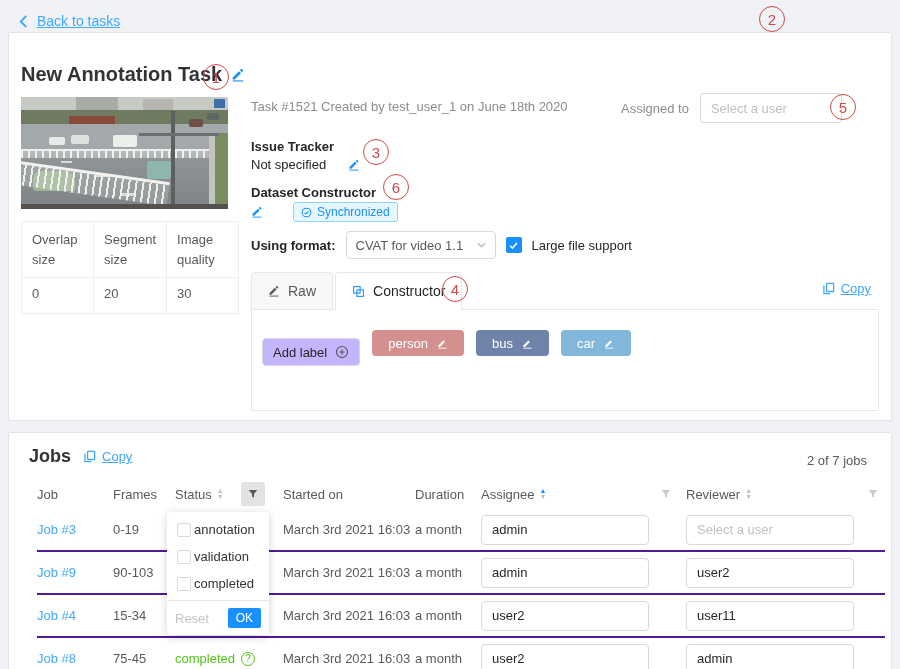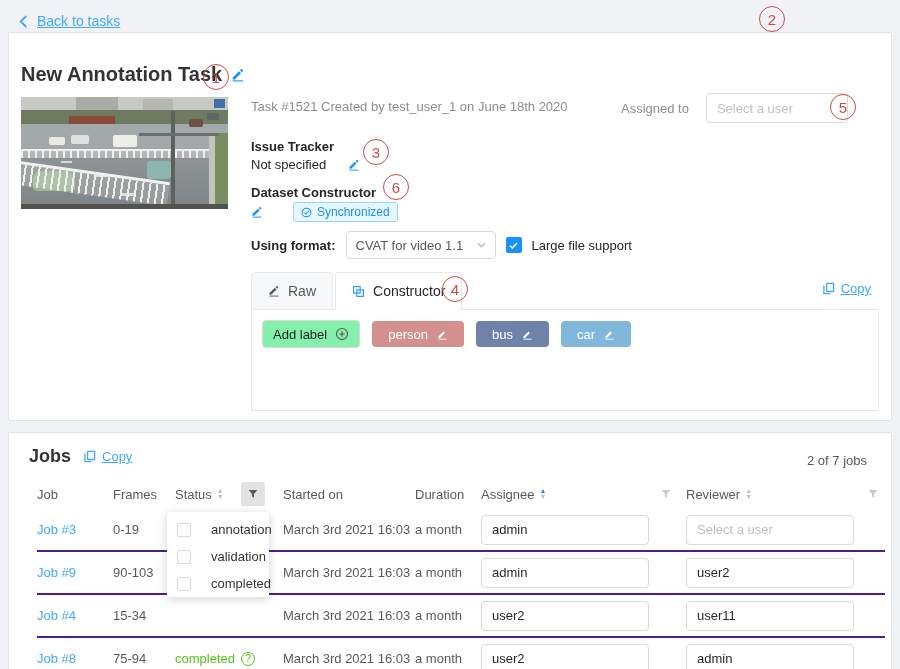--- a/index.html
+++ b/index.html
@@ -34,21 +34,21 @@
   .thumb div { position:absolute; }
 
   
   .params { left:12px; top:188px; border-collapse:collapse; }
   .params td { border:1px solid #eceef0; color:#595959; font-size:13px; padding:8px 10px; vertical-align:top; }
   .params .ph { width:72px; height:52px; line-height:1.5; }
   .params .pv { height:36px; }
 
   
   .meta-text { left:242px; top:66px; color:#8c8c8c; font-size:13px; }
-  .assigned { left:612px; top:60px; display:flex; align-items:center; gap:17px; }
+  .assigned { left:612px; top:60px; display:flex; align-items:center; gap:11px; }
   .assigned-label { color:#8c8c8c; font-size:13px; }
   .ipt { height:30px; border:1px solid #d9d9d9; border-radius:4px; padding:0 10px; font-size:13px;
          font-family:inherit; color:#262626; background:#fff; outline:none; }
   .ipt::placeholder { color:#bfbfbf; }
   .sec-label { font-weight:700; color:#262626; font-size:13px; }
   .row-flex { display:flex; align-items:center; gap:22px; }
   .sync-tag { display:inline-flex; align-items:center; gap:5px; background:#e6f7ff; border:1px solid #91d5ff;
               color:#1890ff; border-radius:3px; padding:2px 7px; font-size:12px; margin-left:8px; }
   .fmt-select { width:150px; height:28px; border:1px solid #d9d9d9; border-radius:4px; background:#fff;
                 display:flex; align-items:center; justify-content:space-between; padding:0 9px; color:#595959; }
@@ -56,22 +56,22 @@
 
   
   .labels-panel { left:242px; top:238px; width:628px; height:140px; position:absolute; }
   .tabbar { position:relative; display:flex; align-items:flex-end; height:39px; border-bottom:1px solid #e8e8e8; }
   .tab { display:flex; align-items:center; gap:8px; height:38px; padding:0 16px; margin-right:2px; margin-bottom:-1px;
          border:1px solid #e8e8e8; border-radius:4px 4px 0 0; background:#f7f8f9; font-size:14px; color:#595959; }
   .tab.active { background:#fff; border-bottom:1px solid #fff; color:#262626; }
   .copy-link { position:absolute; right:8px; top:10px; display:flex; align-items:center; gap:6px; font-size:13px; color:#40a9ff; }
   .panel-body { background:#fff; border:1px solid #e8e8e8; border-top:none; height:101px; padding:10px; }
   .chips-row { display:flex; align-items:center; gap:12px; }
-  .add-label-btn { height:28px; background:#86efac; border:1px solid #d9d9d9; border-radius:4px; padding:0 10px;
-                   display:flex; align-items:center; gap:8px; font-size:13px; color:#262626; font-family:inherit; }
+  .add-label-btn { height:28px; background:#c4b5fd; border:1px solid #d9d9d9; border-radius:4px; padding:0 10px;
+                   display:flex; align-items:center; gap:8px; font-size:13px; color:#262626; font-family:inherit;margin-top:18px; }
   .chip { height:26px; border-radius:4px; padding:0 16px; display:inline-flex; align-items:center; gap:9px;
           color:#fff; font-size:13px; }
   .chip .pencil { color:#fff; }
 
   
   .jobs-card { left:8px; top:432px; width:884px; height:260px; }
   .jobs-head { left:20px; top:13px; display:flex; align-items:center; gap:12px; }
   .jobs-title { font-size:18px; font-weight:700; color:#333; }
   .jobs-count { right:24px; top:20px; font-size:13px; color:#595959; }
   .jgrid { position:absolute; left:28px; width:848px; display:grid;
@@ -87,21 +87,21 @@
           justify-content:center; color:#595959; margin-left:auto; margin-right:18px; }
   .ml-auto { margin-left:auto; }
   .status-done { color:#52c41a; display:flex; align-items:center; gap:6px; }
   .qicon { width:14px; height:14px; border:1.2px solid #52c41a; border-radius:50%; color:#52c41a; font-size:10px;
            display:inline-flex; align-items:center; justify-content:center; }
   .cell-input { width:168px; }
 
   
   .fdrop { position:absolute; left:167px; top:512px; width:102px; background:#fff; border-radius:3px;
            box-shadow:0 2px 10px rgba(0,0,0,0.18); z-index:20; padding-top:4px; }
-  .f-item { display:flex; align-items:center; gap:20px; padding:6px 10px; font-size:13px; color:#333; }
+  .f-item { display:flex; align-items:center; gap:3px; padding:6px 10px; font-size:13px; color:#333; }
   .cb { width:14px; height:14px; border:1px solid #d9d9d9; border-radius:2px; background:#fff; flex:0 0 auto; }
   .f-foot { display:flex; justify-content:space-between; align-items:center; border-top:1px solid #e8e8e8;
             padding:7px 8px; margin-top:3px; }
   .reset { color:#c5c5c5; font-size:13px; }
   .okbtn { background:#1890ff; color:#fff; border:none; border-radius:2px; font-size:12px; padding:3px 8px; font-family:inherit; }
 </style>
 </head>
 <body>
 
 <div class="page" data-interactable="false">
@@ -148,20 +148,34 @@
       <div style="left:50px;top:38px;width:18px;height:9px;background:#dfe2de;border-radius:2px;"></div>
       <div style="left:92px;top:38px;width:24px;height:12px;background:#eceeea;border-radius:2px;"></div>
       <div style="left:168px;top:22px;width:14px;height:8px;background:#6f4f46;border-radius:2px;"></div>
       <div style="left:186px;top:16px;width:12px;height:7px;background:#5d6660;border-radius:2px;"></div>
       <div style="left:12px;top:74px;width:42px;height:20px;background:#9eb694;border-radius:8px 10px 4px 4px;"></div>
       <div style="left:126px;top:64px;width:24px;height:18px;background:#8db7ae;border-radius:3px;"></div>
       <div style="left:-12px;top:74px;width:160px;height:24px;transform:rotate(8deg);background:repeating-linear-gradient(90deg,#eef0ee 0 2px,rgba(238,240,238,0.2) 2px 7px);border-top:3px solid #f2f3f1;"></div>
       <div style="left:0;bottom:0;width:207px;height:5px;background:#53524e;"></div>
     </div>
 
+    <table class="abs params" data-interactable="false">
+      <tbody>
+          <tr>
+        <td class="ph" data-interactable="false">Overlap size</td>
+        <td class="ph" data-interactable="false">Segment size</td>
+        <td class="ph" data-interactable="false">Image quality</td>
+      </tr>
+      <tr>
+        <td class="pv" data-interactable="false">0</td>
+        <td class="pv" data-interactable="false">20</td>
+        <td class="pv" data-interactable="false">30</td>
+      </tr>
+    </tbody>
+      </table>
 
     <div class="abs meta-text" data-interactable="false">Task #1521 Created by test_user_1 on June 18th 2020</div>
     <div class="abs assigned">
       <span class="assigned-label" data-interactable="false">Assigned to</span>
       <input class="ipt" style="width: 142px;" data-interactable="true" placeholder="Select a user">
     </div>
 
     <div class="abs sec-label" style="left:242px;top:106px;" data-interactable="false">Issue Tracker</div>
     <div class="abs row-flex" style="left:242px;top:124px;">
       <span data-interactable="false">Not specified</span>
@@ -371,21 +385,21 @@
       <div data-interactable="false">15-34</div>
       <div data-interactable="false"></div>
       <div data-interactable="false">March 3rd 2021 16:03</div>
       <div data-interactable="false">a month</div>
       <div><input class="ipt cell-input" data-interactable="true" value="user2" style=""></div>
       <div><input class="ipt cell-input" data-interactable="true" value="user11" style=""></div>
     </div>
 
     <div class="jgrid jrow" style="top:205px;" data-interactable="false">
       <a class="link" href="#" data-interactable="true">Job #8</a>
-      <div data-interactable="false">75-94</div>
+      <div data-interactable="false">75-45</div>
       <div class="status-done">
         <span data-interactable="false">completed</span>
         <span class="qicon" data-interactable="true">?</span>
       </div>
       <div data-interactable="false">March 3rd 2021 16:03</div>
       <div data-interactable="false">a month</div>
       <div><input class="ipt cell-input" data-interactable="true" value="user2" style=""></div>
       <div><input class="ipt cell-input" data-interactable="true" value="admin" style=""></div>
     </div>
   </div>
@@ -395,20 +409,24 @@
       <span class="cb" data-interactable="true"></span>
       <span data-interactable="false">annotation</span>
     </div>
     <div class="f-item" data-interactable="true">
       <span class="cb" data-interactable="true"></span>
       <span data-interactable="false">validation</span>
     </div>
     <div class="f-item" data-interactable="true">
       <span class="cb" data-interactable="true"></span>
       <span data-interactable="false">completed</span>
+    </div>
+    <div class="f-foot">
+      <span class="reset" data-interactable="true">Reset</span>
+      <button class="okbtn" data-interactable="true">OK</button>
     </div>
   </div>
 
   <span class="circle-num" style="left:203px;top:64px;" data-interactable="false">1</span>
   <span class="circle-num" style="left:759px;top:6px;" data-interactable="false">2</span>
   <span class="circle-num" style="left:363px;top:139px;" data-interactable="false">3</span>
   <span class="circle-num" style="left:442px;top:276px;" data-interactable="false">4</span>
   <span class="circle-num" style="left:830px;top:94px;" data-interactable="false">5</span>
   <span class="circle-num" style="left:383px;top:174px;" data-interactable="false">6</span>
 </div>

